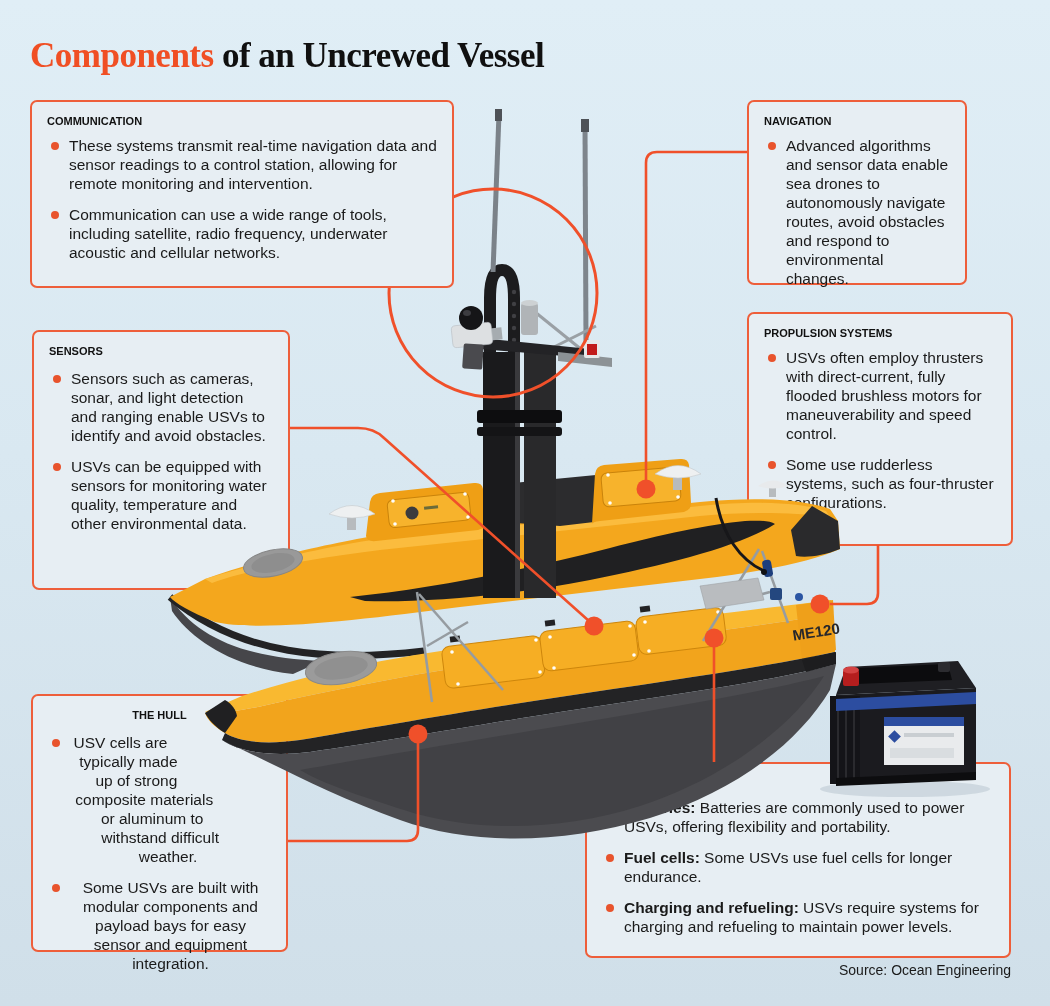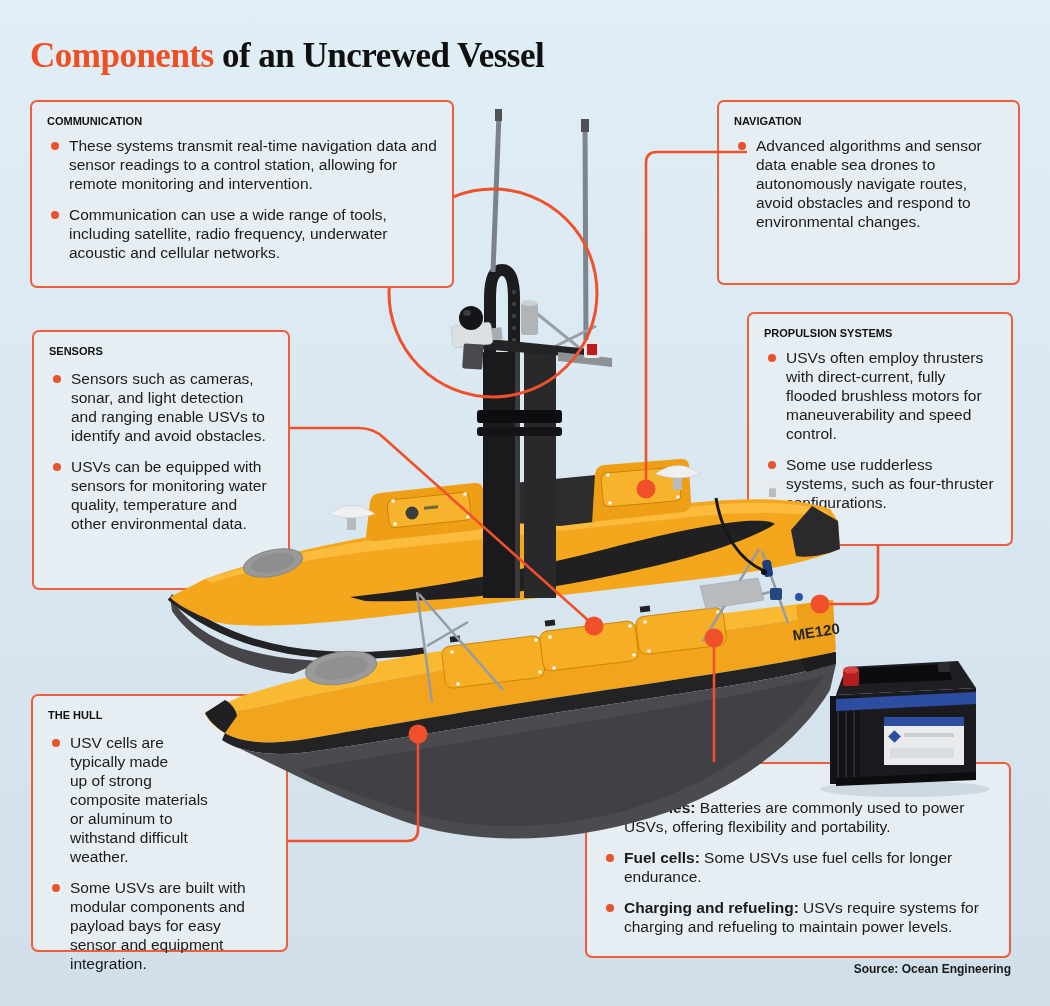--- a/index.html
+++ b/index.html
@@ -28,28 +28,28 @@
   .bullet .dot{
     position:absolute;left:4px;top:6px;width:8px;height:8px;border-radius:50%;
     background:#e8532c;
   }
   .bullet b{font-weight:bold;}
   .spacer-sensors{float:right;width:120px;height:250px;
     shape-outside:polygon(100% 62%,100% 100%,0% 100%);}
   .spacer-hull{float:right;width:100px;height:120px;
     shape-outside:polygon(0% 0%,100% 0%,100% 100%);}
   #box-communication{left:30px;top:100px;width:424px;height:188px;}
-  #box-navigation{left:717px;top:100px;width:303px;height:185px;}
+  #box-navigation{left:747px;top:100px;width:220px;height:185px;}
   #box-sensors{left:32px;top:330px;width:258px;height:260px;}
   #box-propulsion{left:747px;top:312px;width:266px;height:234px;}
-  #box-hull{left:31px;top:694px;width:257px;height:258px;}
+  #box-hull{left:31px;top:694px;width:257px;height:258px;text-align:center;}
   #box-power{left:585px;top:762px;width:426px;height:196px;}
   .source-line{
     position:absolute;right:39px;top:962px;z-index:6;
-    font-size:12px;font-weight:bold;color:#1a1a1a;
+    font-size:14px;font-weight:normal;color:#1a1a1a;
   }
   svg.scene{position:absolute;left:0;top:0;z-index:2;}
   svg.overlay{position:absolute;left:0;top:0;z-index:3;pointer-events:none;}
 </style>
 </head>
 <body>
 
 <div class="stage">
 
   <div class="page-title">

